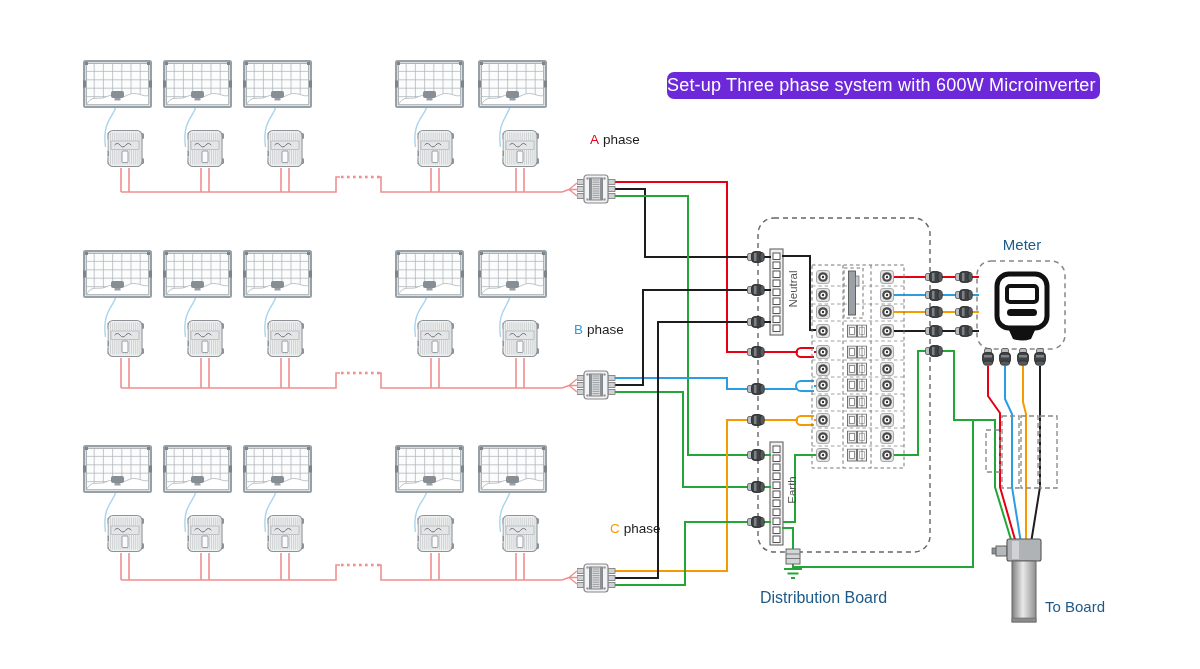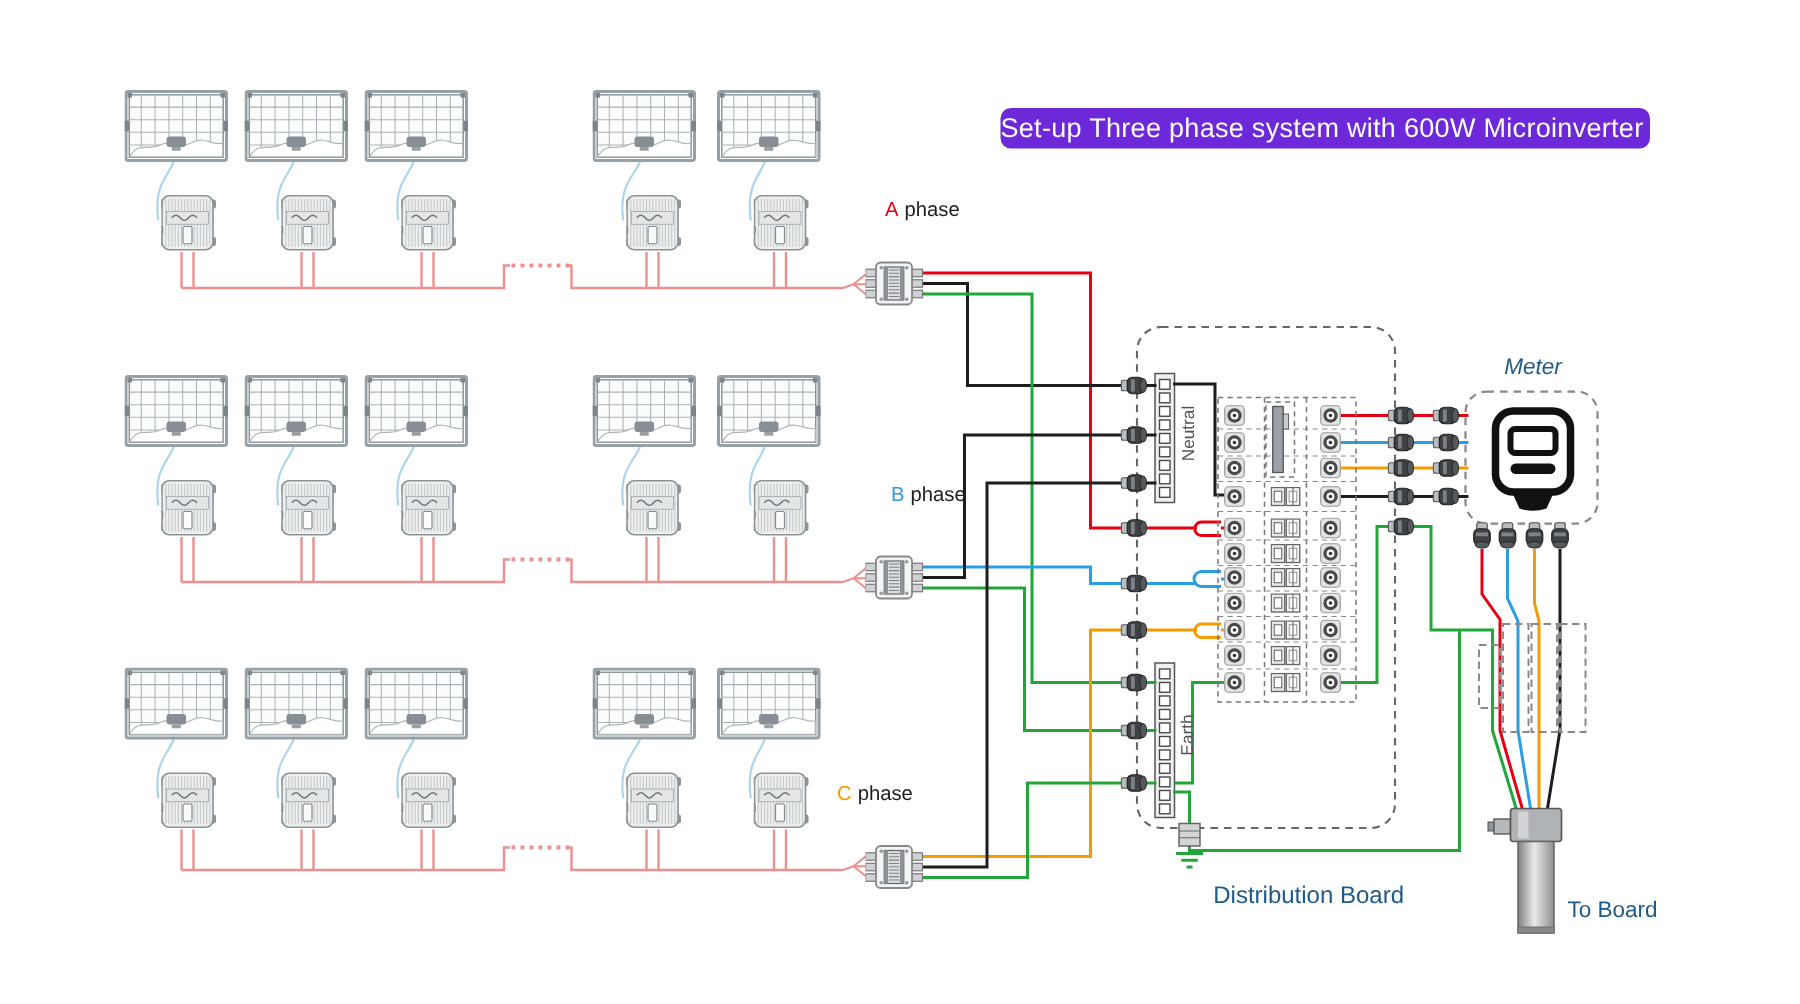--- a/index.html
+++ b/index.html
@@ -5,31 +5,31 @@
   html,body{margin:0;padding:0;background:#fff;}
   #stage{position:relative;width:1200px;height:669px;background:#ffffff;overflow:hidden;
          font-family:"Liberation Sans",sans-serif;}
   #wires{position:absolute;left:0;top:0;}
   .lbl{position:absolute;white-space:nowrap;}
   #banner{left:667px;top:72px;width:433px;height:27px;line-height:27px;background:#6d28d9;
           color:#fff;border-radius:7px;font-size:18px;letter-spacing:.2px;}
   .phase-lbl{font-size:13.5px;font-weight:500;color:#1d1d1b;}
   .phase-lbl .letter{margin-right:4px;}
   #lbl-a{left:590px;top:132px;}
-  #lbl-b{left:594px;top:322px;}
-  #lbl-c{left:558px;top:521px;}
+  #lbl-b{left:574px;top:322px;}
+  #lbl-c{left:610px;top:521px;}
   #lbl-a .letter{color:#e60012;}
   #lbl-b .letter{color:#2b9de3;}
   #lbl-c .letter{color:#f59b00;}
   .bus-lbl{width:80px;text-align:center;font-size:11.5px;color:#555;transform:rotate(-90deg);}
   #lbl-neutral{left:753px;top:283px;}
   #lbl-earth{left:752px;top:484px;}
   .blue-lbl{color:#1e5a88;font-size:16px;}
-  #lbl-board{left:760px;top:589px;width:176px;text-align:right;}
-  #lbl-meter{left:978px;top:236px;width:88px;text-align:center;font-size:15px;font-style:italic;}
+  #lbl-board{left:760px;top:589px;width:176px;text-align:left;}
+  #lbl-meter{left:978px;top:236px;width:88px;text-align:center;font-size:15px;}
   #lbl-grid{left:1045px;top:598px;font-size:15px;}
 </style>
 </head>
 <body>
 
 <div id="stage">
 
 <svg id="wires" width="1200" height="669" viewBox="0 0 1200 669">
   <defs>
     <linearGradient id="cableGrad" x1="0" y1="0" x2="1" y2="0">

